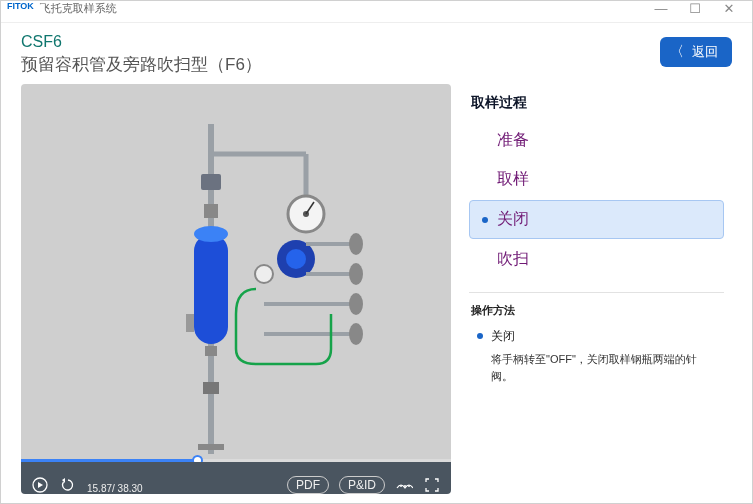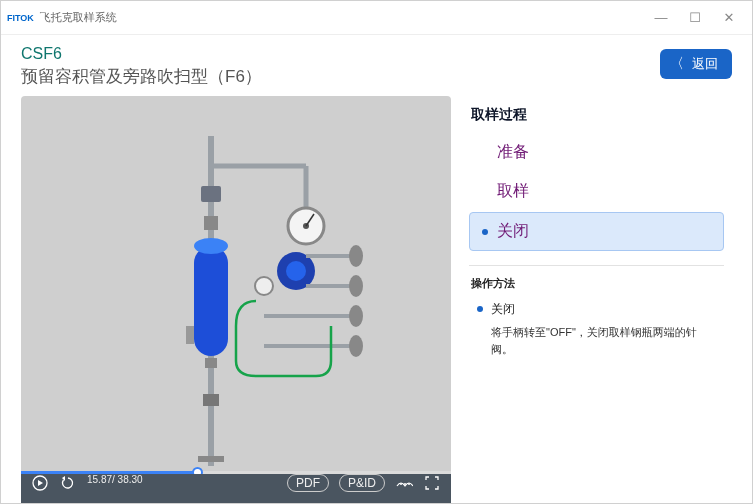--- a/index.html
+++ b/index.html
@@ -1,36 +1,36 @@
 <!DOCTYPE html>
 <html><head>
 <meta charset="utf-8">
 <style>
   * { box-sizing: border-box; margin: 0; padding: 0; font-family: "Microsoft YaHei", "PingFang SC", sans-serif; }
   body { background: #fff; width: 753px; height: 504px; overflow: hidden; border: 1px solid #d0d0d0; }
 
-  .titlebar { height: 34px; display: flex; align-items: center; padding: 0 6px; font-size: 11px; color: #666; border-bottom: 1px solid #eee; }
+  .titlebar { height: 22px; display: flex; padding: 0 6px; font-size: 11px; color: #666; border-bottom: 1px solid #eee; }
   .titlebar .logo { color: #0066cc; font-weight: bold; font-size: 9px; margin-right: 6px; }
   .titlebar .spacer { flex: 1; }
   .titlebar .winbtn { width: 34px; text-align: center; color: #888; font-size: 13px; cursor: pointer; }
 
   .header { padding: 10px 20px 8px 20px; display: flex; align-items: flex-start; }
   .header-left { flex: 1; }
   .title { font-size: 16px; font-weight: 400; color: #0f766e; }
   .subtitle { font-size: 17px; color: #555; margin-top: 2px; }
   .back-btn { background: #1a65c7; color: #fff; border: none; border-radius: 6px; padding: 6px 14px 6px 10px; font-size: 13px; cursor: pointer; display: flex; align-items: center; gap: 8px; margin-top: 4px; }
   .back-btn .chev { font-size: 14px; }
 
   .main { display: flex; padding: 0 20px 12px 20px; gap: 14px; height: 430px; }
 
   .viewer { width: 430px; height: 410px; position: relative; border-radius: 4px; overflow: hidden; }
   .viewer-canvas { width: 100%; height: 378px; background: #cfcfcf; position: relative; }
   .apparatus { position: absolute; left: 135px; top: 30px; }
 
-  .controls { position: absolute; bottom: 0; left: 0; right: 0; height: 32px; background: #4a5560; display: flex; align-items: flex-start; padding: 0 10px; gap: 10px; color: #fff; font-size: 11px; }
+  .controls { position: absolute; bottom: 0; left: 0; right: 0; height: 32px; background: #4a5560; display: flex; align-items: flex-end; padding: 0 10px; gap: 10px; color: #fff; font-size: 11px; }
   .ctrl-icon { width: 18px; height: 18px; display: flex; align-items: center; justify-content: center; cursor: pointer; }
   .time { font-size: 10px; color: #eee; }
   .ctrl-spacer { flex: 1; }
   .pill { border: 1px solid #ccc; border-radius: 10px; padding: 1px 8px; font-size: 12px; cursor: pointer; color: #eee; }
   .progress { position: absolute; bottom: 32px; left: 0; right: 0; height: 3px; background: rgba(255,255,255,0.25); }
   .progress-fill { height: 100%; background: #3b82f6; width: 41%; position: relative; }
   .progress-knob { position: absolute; right: -6px; top: -4px; width: 11px; height: 11px; background: #fff; border-radius: 50%; border: 2px solid #3b82f6; }
 
   .side { flex: 1; padding: 4px 8px 0 4px; overflow: auto; }
   .sec-title { font-size: 14px; font-weight: 600; color: #0f172a; padding: 6px 2px 10px 2px; }
@@ -154,20 +154,21 @@
       </span>
     </div>
   </div>
 
   <div class="side">
     <div class="sec-title">取样过程</div>
     <div id="steps">
         <div class="step">准备</div>
         <div class="step">取样</div>
         <div class="step active">关闭</div>
+        <div class="step">吹扫</div>
       </div>
     <div class="divider"></div>
     <div class="method-title">操作方法</div>
     <div class="method-item">
       <div class="method-name">关闭</div>
       <div class="method-desc">将手柄转至"OFF"，关闭取样钢瓶两端的针阀。</div>
     </div>
   </div>
 </div>
 

